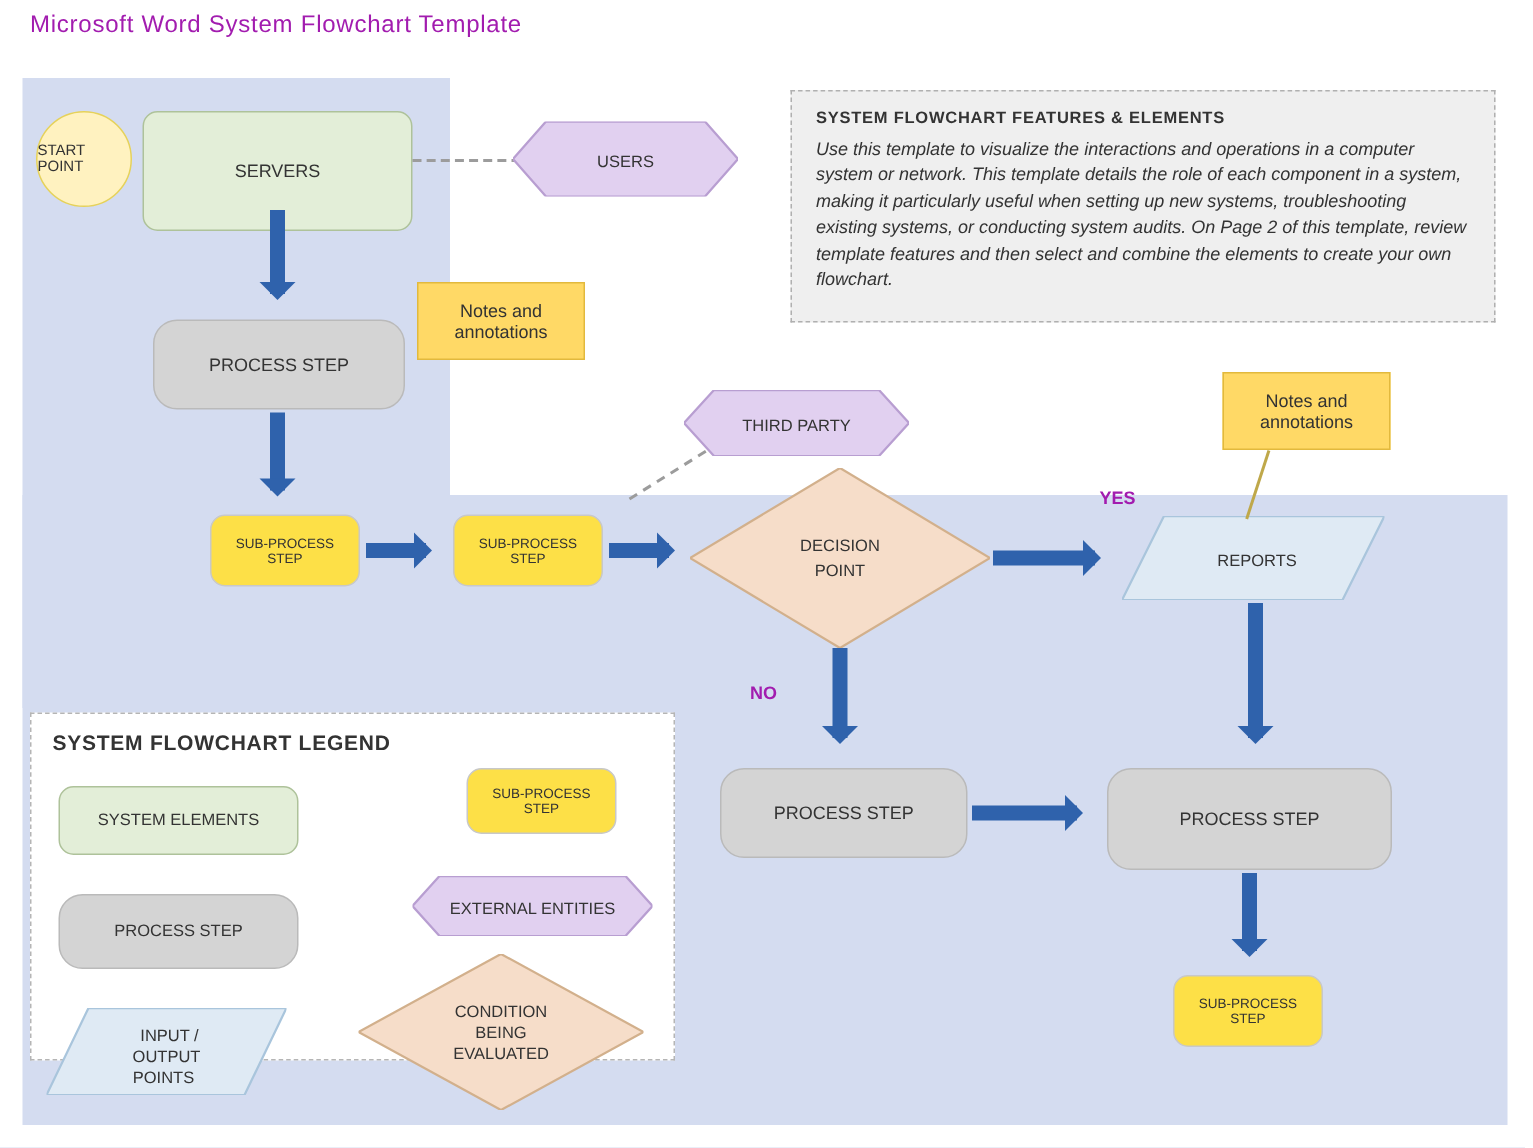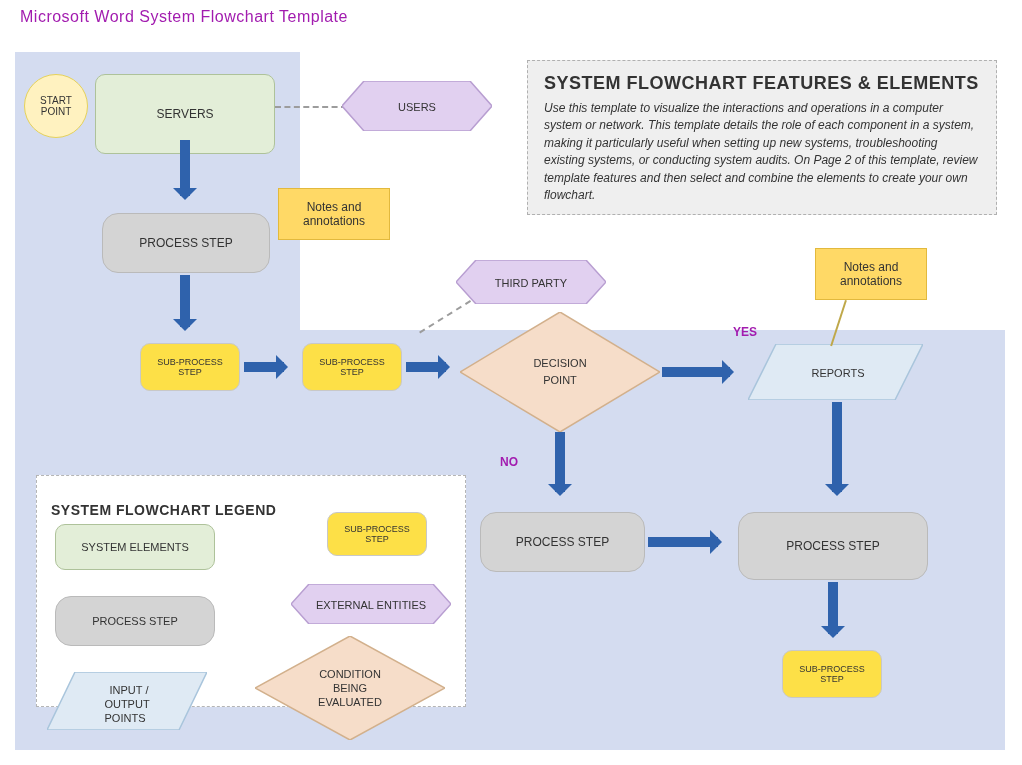--- a/index.html
+++ b/index.html
@@ -40,21 +40,21 @@
   .rbox { border-radius: 10px; }
   .rbox-lg { border-radius: 16px; }
   .green  { background:#e3eed8; border-color:#aec29a; }
   .grey   { background:#d4d4d4; border-color:#bababa; }
   .white  { background:#fde047; border-color:#c8c8c8; font-size:9px; }
   .note   { background:#ffd966; border-color:#e2b93d; font-size:12px; }
   .yellow-circle {
     position:absolute; width:64px; height:64px; border-radius:50%;
     background:#fff2c0; border:1.5px solid #e6d25a;
     display:flex; align-items:center; justify-content:center;
-    font-size:10px; text-align:center;
+    font-size:10px; text-align:left;
   }
   
   svg.hex6 text, svg.diamond text, svg.para text { font-family: inherit; }
   .hexlabel { font-size:11px; fill:#333; }
 
   
   .arrow-v, .arrow-h { position:absolute; background:#2f62ac; }
   .arrow-v { width:10px; }
   .arrow-v::after {
     content:""; position:absolute; left:50%; transform:translateX(-50%);
@@ -77,27 +77,27 @@
     transform-origin: top left;
   }
   .yesno { position:absolute; font-size:12px; font-weight:700; color:#a21caf; }
 
   
   .features {
     position:absolute; left:527px; top:60px; width:470px; height:155px;
     border:1px dashed #b0b0b0; background:#efefef; padding:12px 16px;
     font-size:12px;
   }
-  .features h3 { margin:0 0 6px 0; font-size:18px; font-weight:600; letter-spacing:.5px; }
+  .features h3 { margin:0 0 6px 0; font-size:11px; font-weight:600; letter-spacing:.5px; }
   .features p { margin:0; font-style:italic; line-height:1.45; }
 
   
   .legend {
     position:absolute; left:20px; top:475px; width:430px; height:232px;
-    background:#fff; border:1px dashed #b5b5b5; padding:26px 14px;margin-left:16px;
+    background:#fff; border:1px dashed #b5b5b5; padding:11px 14px;
   }
   .legend h3 { margin:0 0 10px 0; font-size:14px; font-weight:600; letter-spacing:.5px; }
 </style>
 </head>
 <body>
 
 <div class="title">Microsoft Word System Flowchart Template</div>
 
 <div class="bg-pane" style="left:15px; top:52px; width:285px; height:420px;"></div>
 <div class="bg-pane" style="left:15px; top:330px; width:990px; height:420px;"></div>

